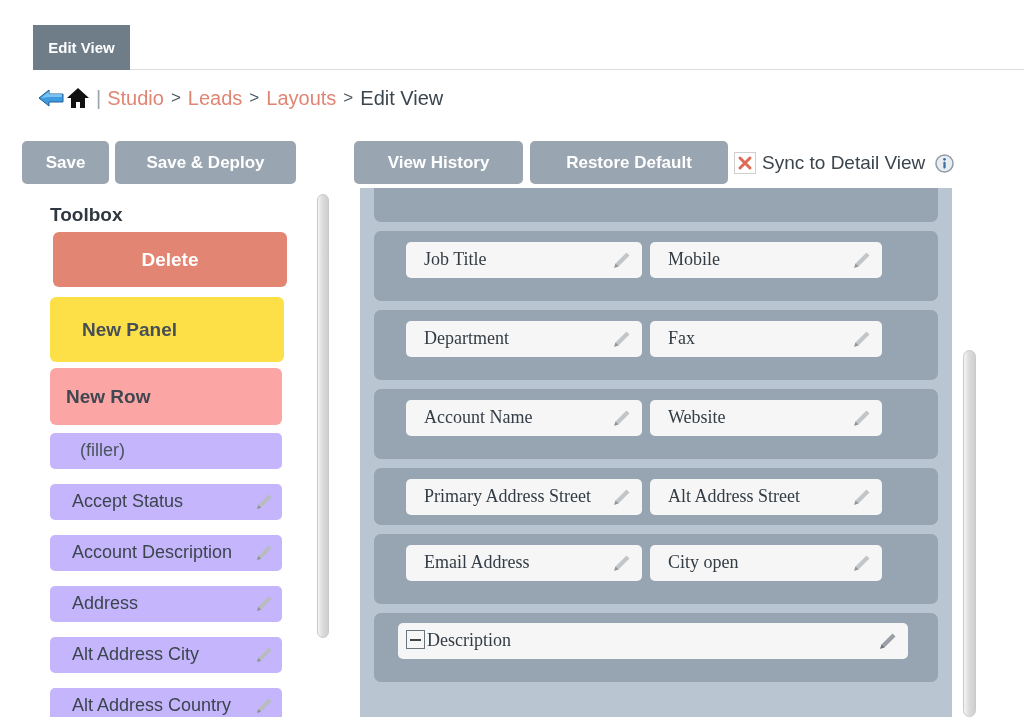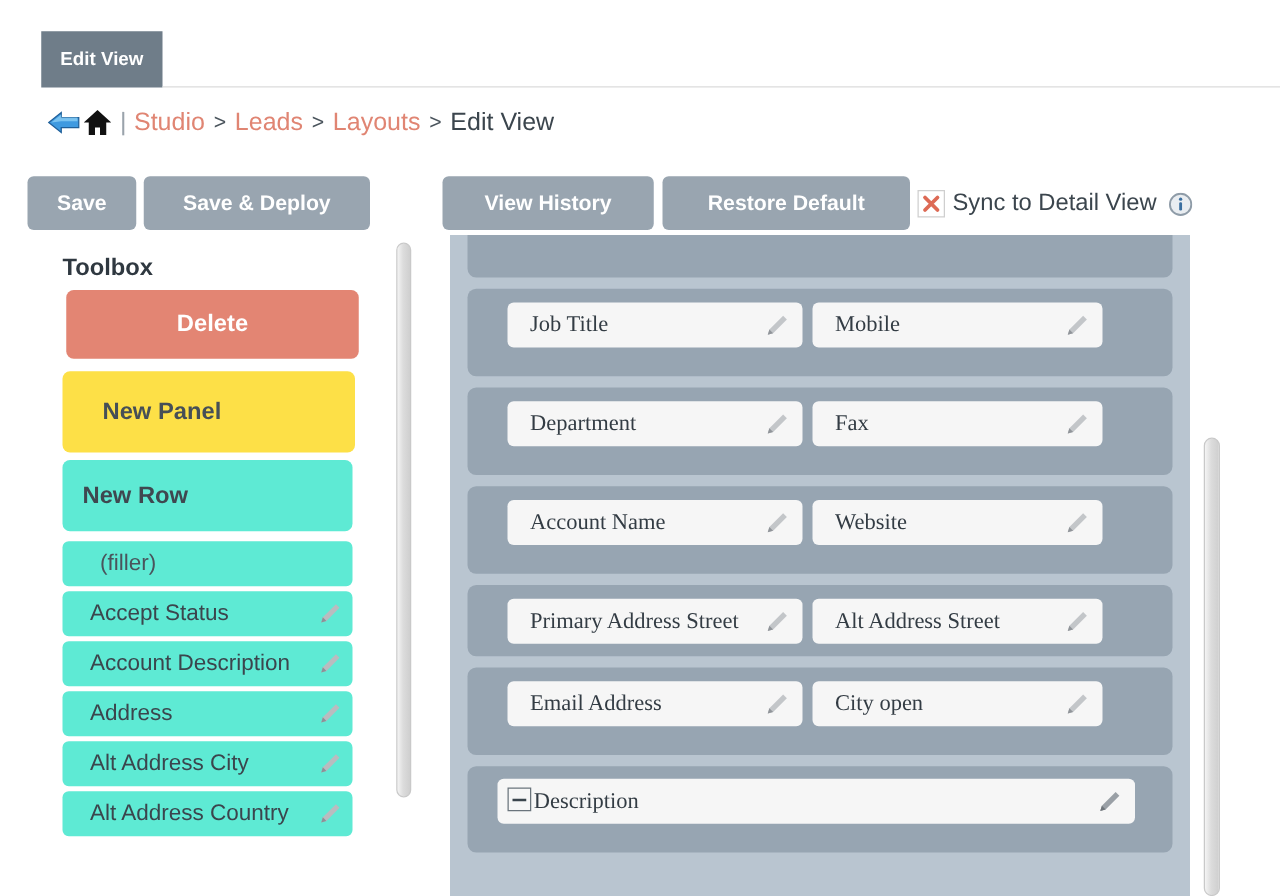--- a/index.html
+++ b/index.html
@@ -52,24 +52,24 @@
   #left-pane{position:absolute;left:50px;top:232px;width:250px;height:485px;}
   .tb-btn{
     width:234px;border:none;border-radius:6px;box-sizing:border-box;
     font-family:"Liberation Sans", sans-serif;font-weight:bold;cursor:pointer;
     display:flex;align-items:center;
   }
   #tb-delete{height:55px;background:#e38573;color:#ffffff;font-size:19px;
              justify-content:center;margin-bottom:10px;margin-left:3px;}
   #tb-newpanel{height:65px;background:#fde047;color:#464f57;font-size:19px;
                padding-left:32px;margin-bottom:6px;}
-  #tb-newrow{height:57px;background:#5eead4;color:#3f4850;font-size:19px;
+  #tb-newrow{height:57px;background:#fca5a5;color:#3f4850;font-size:19px;
              padding-left:16px;margin-bottom:8px;width:232px;}
   .fld{
-    width:232px;background:#5eead4;border-radius:5px;margin-bottom:4px;
+    width:232px;background:#c4b5fd;border-radius:5px;margin-bottom:15px;
     box-sizing:border-box;padding:7px 40px 7px 22px;position:relative;
     font-size:18px;color:#3b454d;line-height:1.22;cursor:pointer;min-height:25px;
   }
   .fld.filler{padding-left:30px;color:#4a545c;}
   .fld .pen{position:absolute;right:8px;top:8px;width:21px;height:21px;}
   
   .sbar{position:absolute;background:#ffffff;}
   .sthumb{position:absolute;border-radius:7px;
     background:linear-gradient(to right,#f4f4f4 0%,#dcdcdc 45%,#cfcfcf 100%);
     border:1px solid #c9c9c9;box-sizing:border-box;cursor:pointer;}

